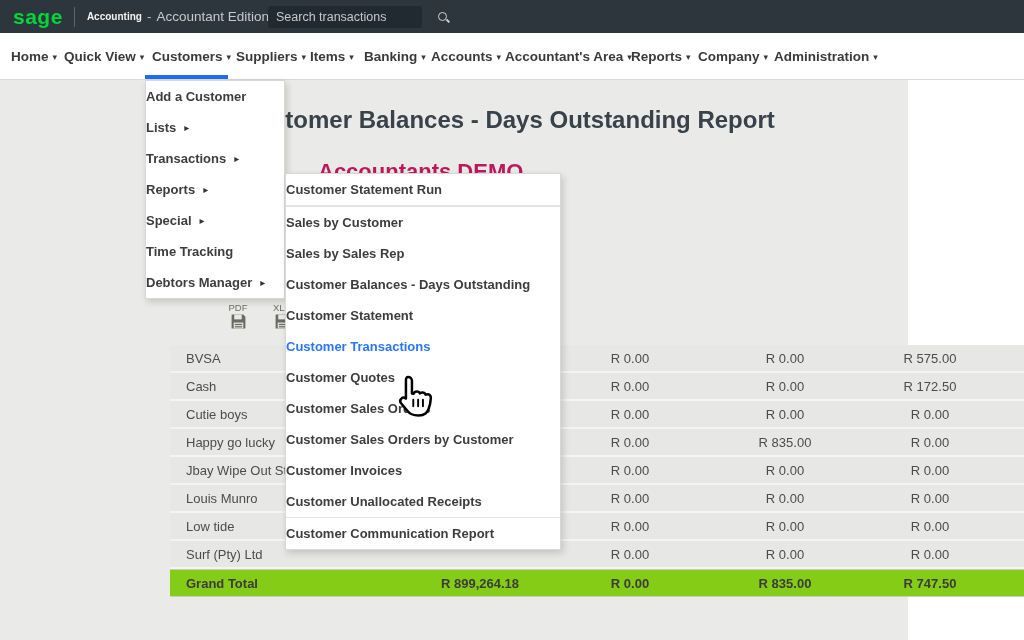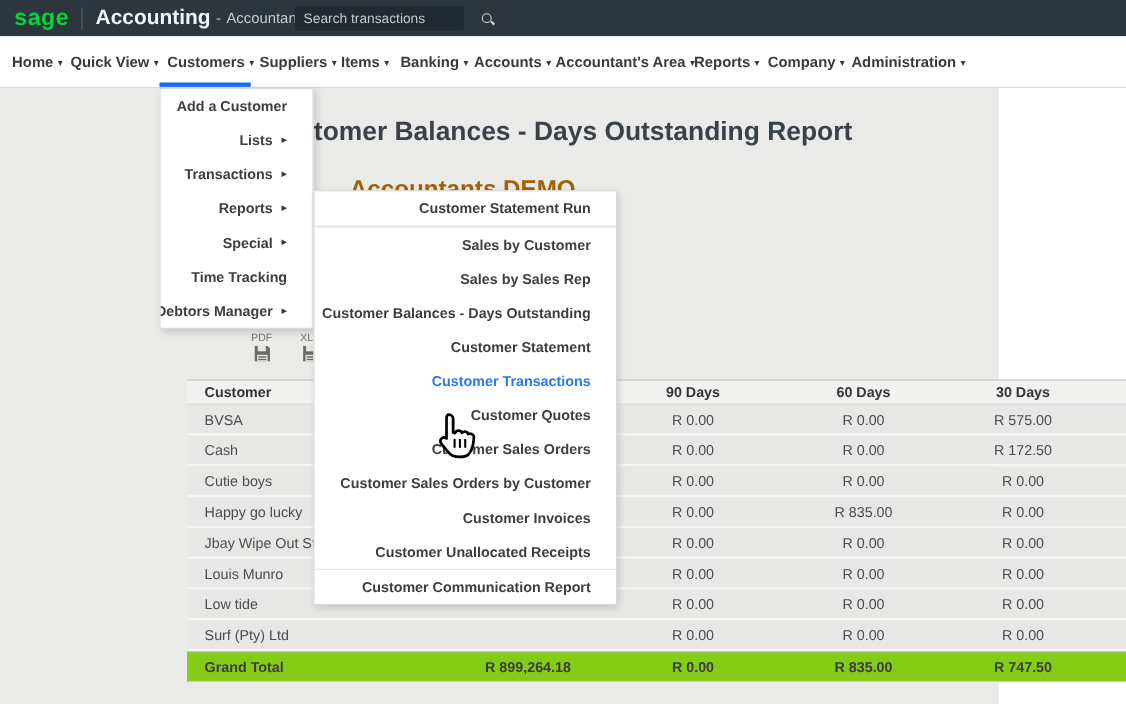--- a/index.html
+++ b/index.html
@@ -6,21 +6,21 @@
   html,body { width:1024px; height:640px; overflow:hidden;
     font-family:"Liberation Sans","DejaVu Sans",sans-serif; }
   .stage { position:relative; width:908px; height:640px; background:#eaeae8; }
 
   
   .topbar { position:absolute; left:0; top:0; width:1024px; height:33px;
     background:#2d363d; display:flex; align-items:center; }
   .logo { color:#00d639; font-weight:700; font-size:21px; letter-spacing:.5px;
     margin-left:13px; line-height:33px; }
   .topbar-divider { width:1px; height:20px; background:#59636b; margin:0 12px 0 11px; }
-  .product-name { color:#f2f4f5; font-weight:700; font-size:19px; }
+  .product-name { color:#f2f4f5; font-weight:700; font-size:10px; }
   .product-sep { color:#b9c0c6; font-size:13.5px; margin:0 5px; }
   .edition { color:#c3cad0; font-size:13.5px; }
   .searchbox { position:absolute; left:268px; top:6px; width:154px; height:22px;
     background:#222a31; border-radius:3px; display:flex; align-items:center;
     padding:0 8px; }
   .searchbox input { flex:1; background:transparent; border:none; outline:none;
     color:#cdd3d8; font-size:12.5px; font-family:inherit; }
   .searchbox input::placeholder { color:#c2c9cf; opacity:1; }
   .search-icon { width:13px; height:13px; position:relative; flex:0 0 13px; }
   .search-icon::before { content:""; position:absolute; left:1px; top:1px;
@@ -35,21 +35,21 @@
     font-size:13.5px; font-weight:700; color:#3a3a3a; cursor:pointer;
     white-space:nowrap; }
   .nav-caret { font-size:9px; margin-left:4px; vertical-align:1px; color:#3a3a3a; }
   .active-underline { position:absolute; left:145px; bottom:0; width:83px;
     height:4px; background:#1b6ff0; }
 
   
   .page-title { position:absolute; left:240px; top:106px; font-size:24px;
     font-weight:700; color:#39424a; }
   .page-subtitle { position:absolute; left:318px; top:159px; font-size:22px;
-    font-weight:600; color:#a16207; }
+    font-weight:600; color:#be185d; }
 
   .export-btn { position:absolute; top:302px; width:40px; height:38px;
     display:flex; flex-direction:column; align-items:center; cursor:pointer; }
   .export-label { font-size:9.5px; font-weight:400; color:#6e6e68; line-height:11px; }
   .export-btn svg { display:block; }
 
   
   .report-table { position:absolute; left:170px; top:345px; width:854px; }
   .trow { display:grid; grid-template-columns:230px 160px 140px 170px 120px 34px;
     align-items:center; font-size:13px; color:#4c4c4c; background:#e7e7e5;
@@ -59,23 +59,23 @@
   .thead { background:#f1f1ef; height:23px; font-weight:700; color:#333;
     border-top:1px solid #c2c2c0; border-bottom:1px solid #d8d8d6; }
   .tgrand { background:#84cc16; font-weight:700; color:#3c3c3c;
     border-top:1px solid #c9c9c7; border-bottom:1px solid #c9c9c7; }
 
   
   .menu { position:absolute; background:#ffffff; border:1px solid #d8d8d6;
     box-shadow:2px 3px 7px rgba(0,0,0,.16); z-index:20; }
   .menu-customers { left:145px; top:80px; width:140px; }
   .menu-reports  { left:285px; top:173px; width:276px; z-index:21; }
-  .menu-item { height:31px; line-height:31px; padding:0 23px; font-size:13px;
+  .menu-item { height:31px; line-height:31px; padding:0 0; font-size:13px;
     font-weight:700; color:#3d3d3d; cursor:pointer; display:flex;
-    justify-content:flex-end; align-items:center; white-space:nowrap;
+    justify-content:flex-start; align-items:center; white-space:nowrap;
     overflow:hidden; }
   .menu-item .submenu-arrow { font-size:10px; color:#333; margin-left:8px; }
   .menu-item.highlight { color:#2b76f5; }
   .menu-divider { height:1px; background:#e4e4e2; margin:0; }
 
   
   .hand-cursor { position:absolute; left:392px; top:374px; z-index:30;
     pointer-events:none; }
 </style>
 </head>
@@ -128,28 +128,20 @@
     <svg width="17" height="17" viewBox="0 0 16 16">
       <path d="M1.5 1.5h11l2 2v11h-13z" fill="#6b6b65"></path>
       <rect x="4" y="1.5" width="7" height="4.5" fill="#e9e9e6"></rect>
       <rect x="3.5" y="9" width="9" height="5.5" fill="#e9e9e6"></rect>
       <rect x="4.5" y="10.2" width="7" height="1.2" fill="#6b6b65"></rect>
       <rect x="4.5" y="12.4" width="7" height="1.2" fill="#6b6b65"></rect>
     </svg>
   </div>
 
   <div class="report-table">
-    <div class="trow thead">
-      <div class="c0">Customer</div>
-      <div></div>
-      <div>90 Days</div>
-      <div>60 Days</div>
-      <div>30 Days</div>
-      <div></div>
-    </div>
 
     <div class="trow">
       <div class="c0">BVSA</div>
       <div></div>
       <div>R 0.00</div>
       <div>R 0.00</div>
       <div>R 575.00</div>
       <div></div>
     </div>
     <div class="trow">

